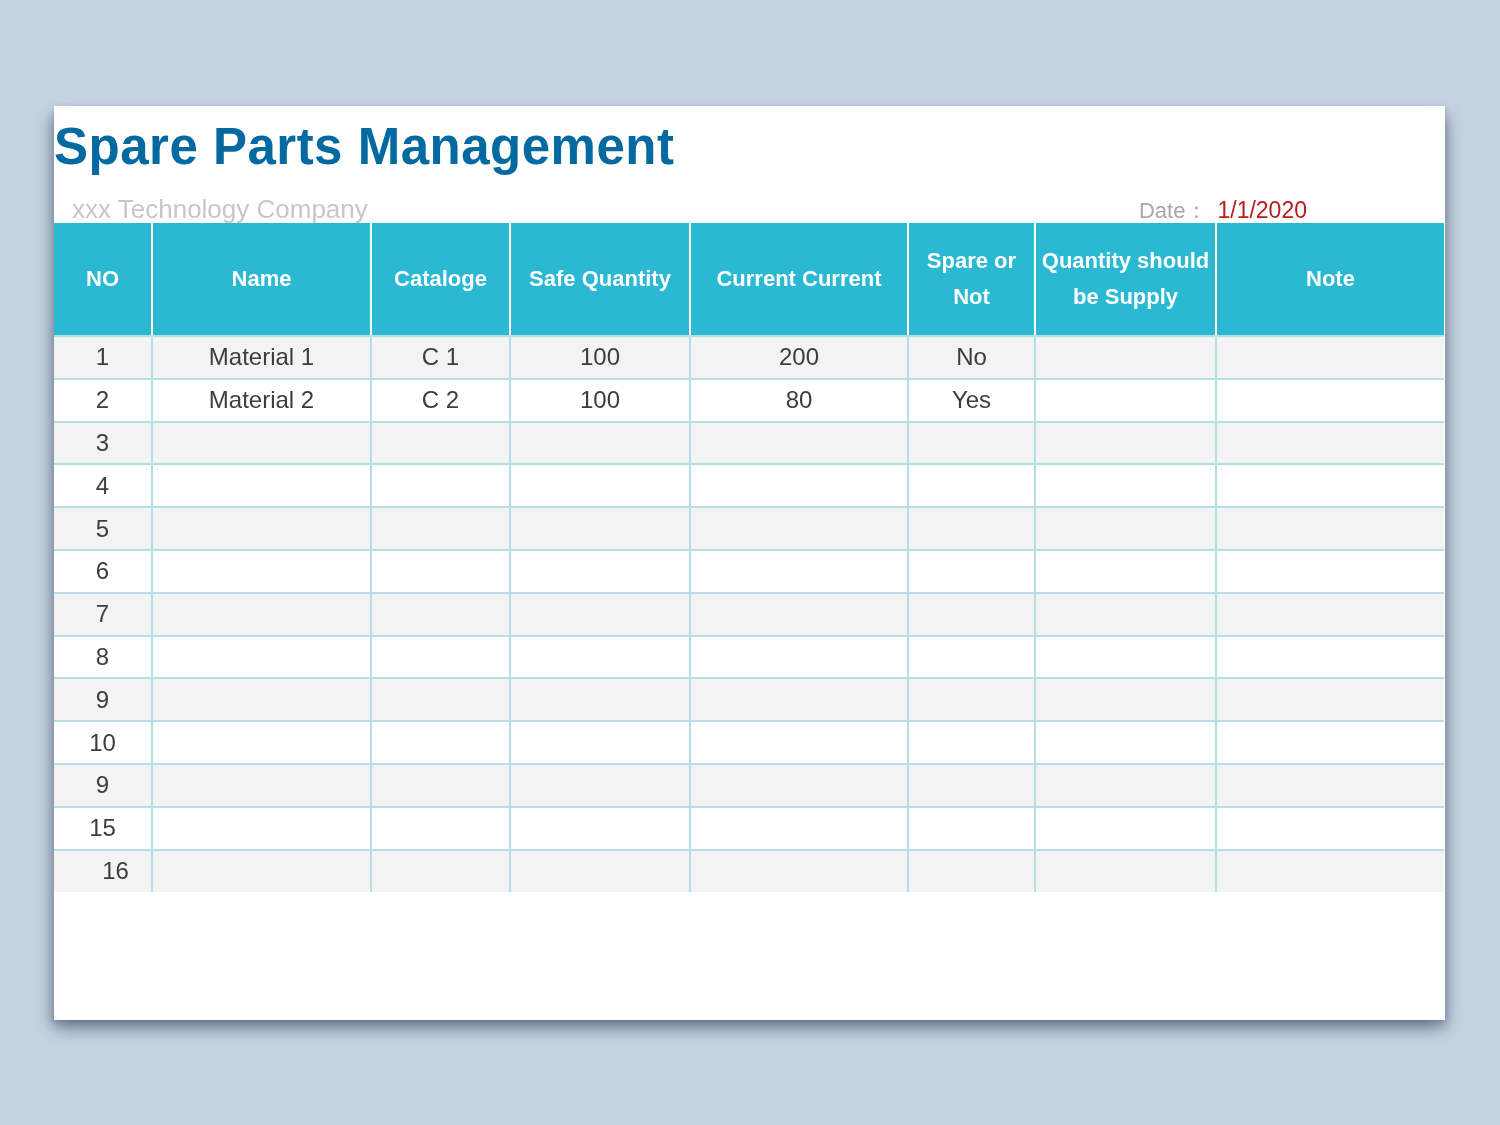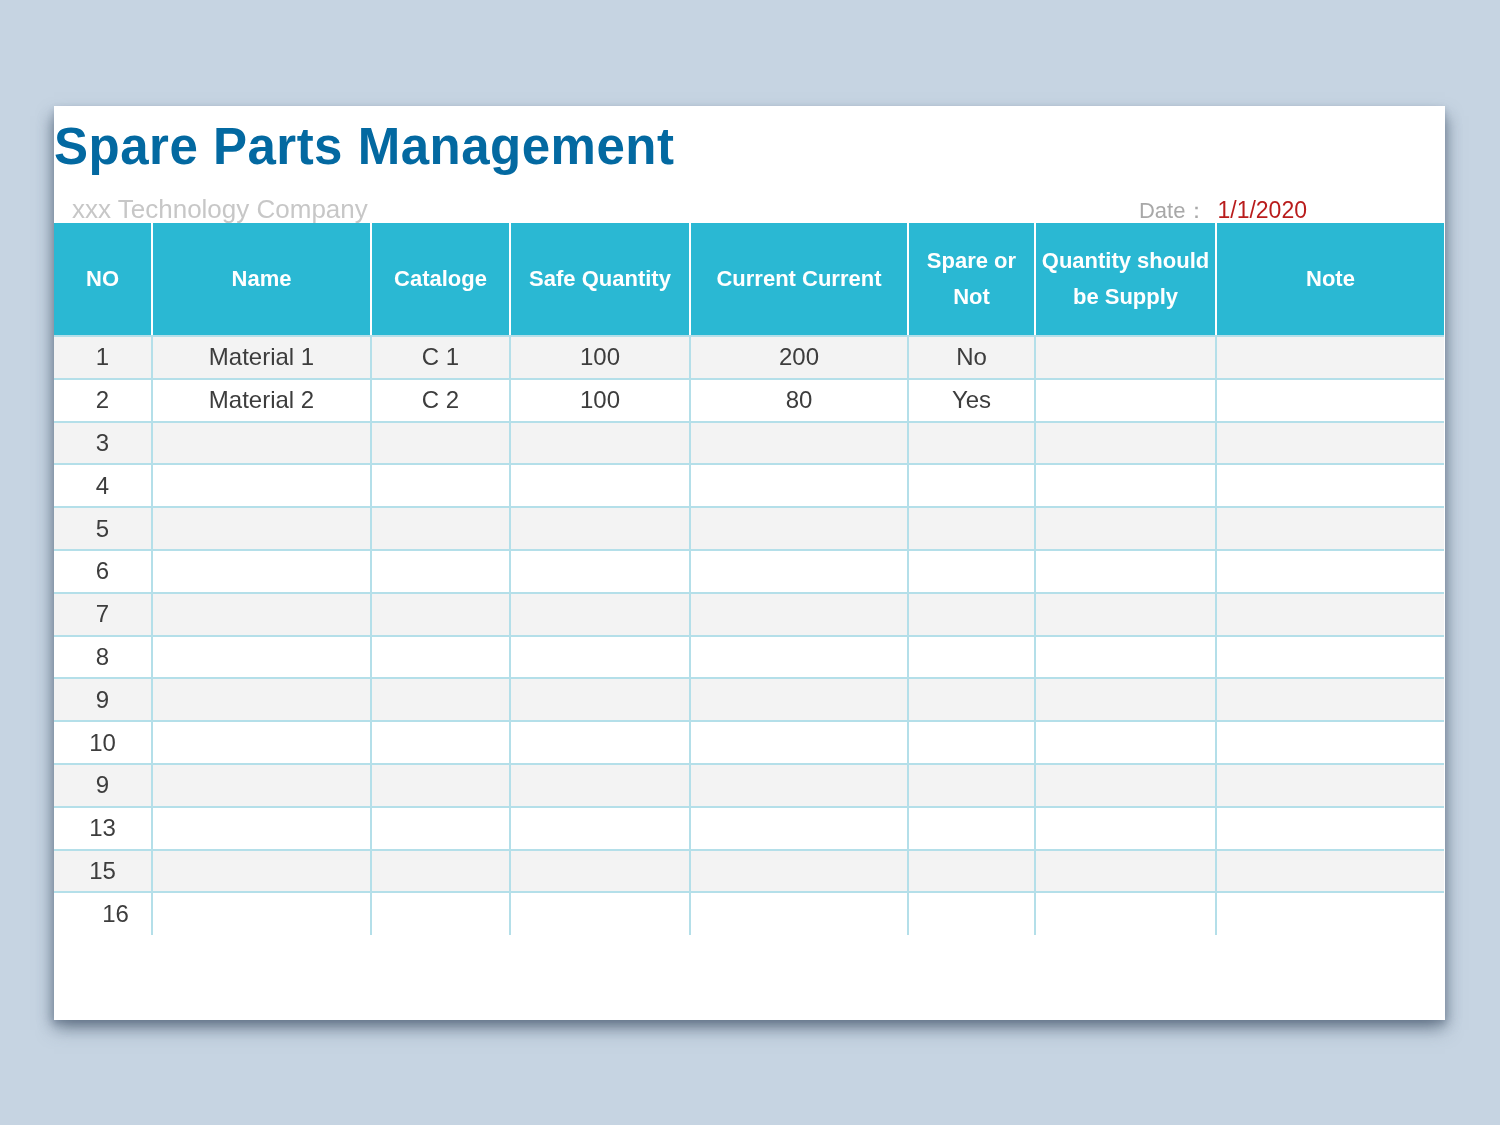--- a/index.html
+++ b/index.html
@@ -263,30 +263,20 @@
             <td>9</td>
             <td></td>
             <td></td>
             <td></td>
             <td></td>
             <td></td>
             <td></td>
             <td></td>
           </tr>
           <tr>
-            <td>13</td>
-            <td></td>
-            <td></td>
-            <td></td>
-            <td></td>
-            <td></td>
-            <td></td>
-            <td></td>
-          </tr>
-          <tr>
             <td>15</td>
             <td></td>
             <td></td>
             <td></td>
             <td></td>
             <td></td>
             <td></td>
             <td></td>
           </tr>
           <tr>

